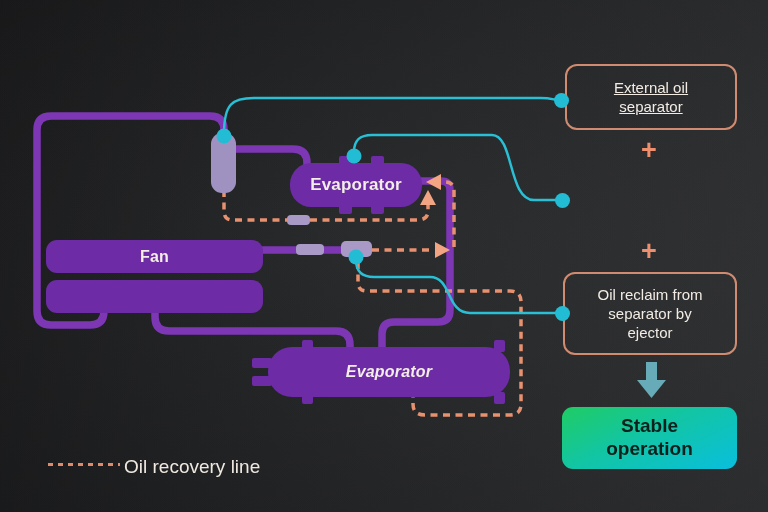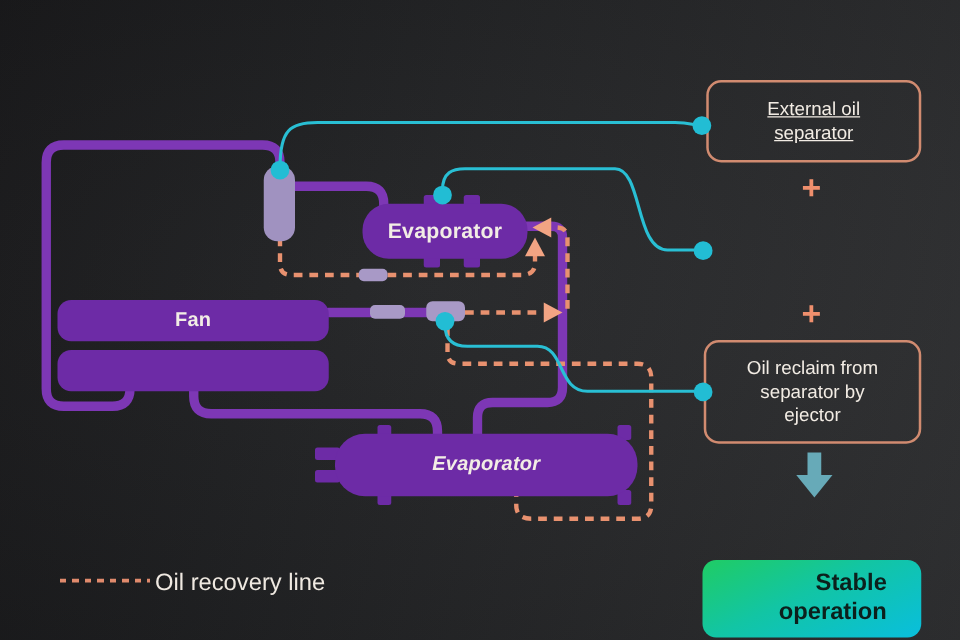--- a/index.html
+++ b/index.html
@@ -18,21 +18,21 @@
        color:#f2ede5;text-align:center;}
   .comp-lbl{font-size:16px;font-weight:600;letter-spacing:.2px;}
   .callout{position:absolute;display:flex;align-items:center;justify-content:center;
        border:2px solid #d18b70;border-radius:12px;color:#f2ece4;font-size:15px;
        line-height:1.28;text-align:center;box-sizing:border-box;}
   .plus{position:absolute;width:30px;height:30px;display:flex;align-items:center;justify-content:center;
        color:#ef8f6d;font-size:27px;font-weight:700;}
   .dot{position:absolute;width:15px;height:15px;border-radius:50%;background:#22bdd4;}
   .result{position:absolute;display:flex;align-items:center;justify-content:center;
        border-radius:11px;background:linear-gradient(155deg,#1ecb6b 5%,#12c5a4 45%,#0abfd8 95%);
-       color:#0c201c;font-size:19px;font-weight:700;line-height:1.2;text-align:right;margin-top:41px;}
+       color:#0c201c;font-size:19px;font-weight:700;line-height:1.2;text-align:center;}
   .legend-dash{position:absolute;height:3px;
        background:repeating-linear-gradient(90deg,#e08a6c 0 5px,transparent 5px 10px);}
   .legend-lbl{position:absolute;color:#efe9e1;font-size:19px;}
 </style>
 </head>
 <body>
 
 <div id="stage">
 
   <svg width="768" height="512" viewBox="0 0 768 512">

